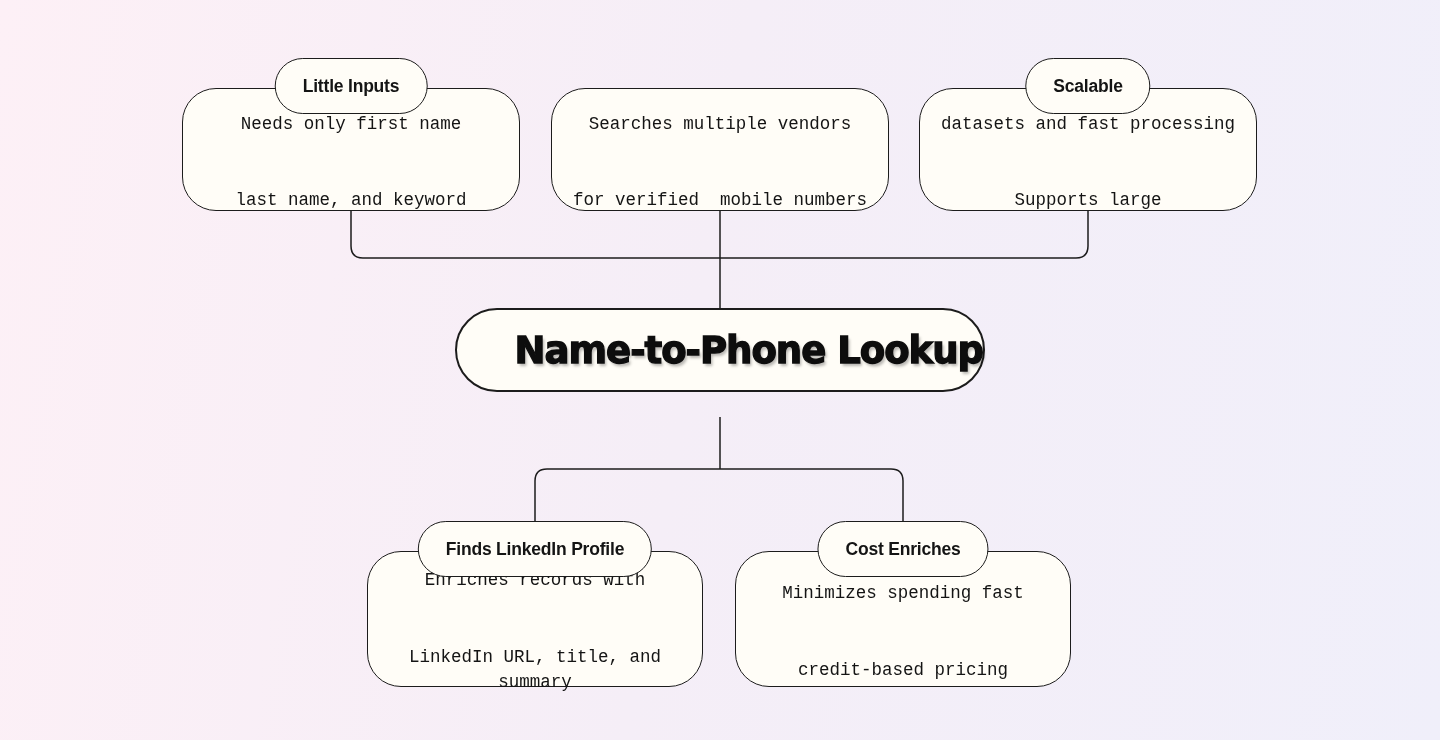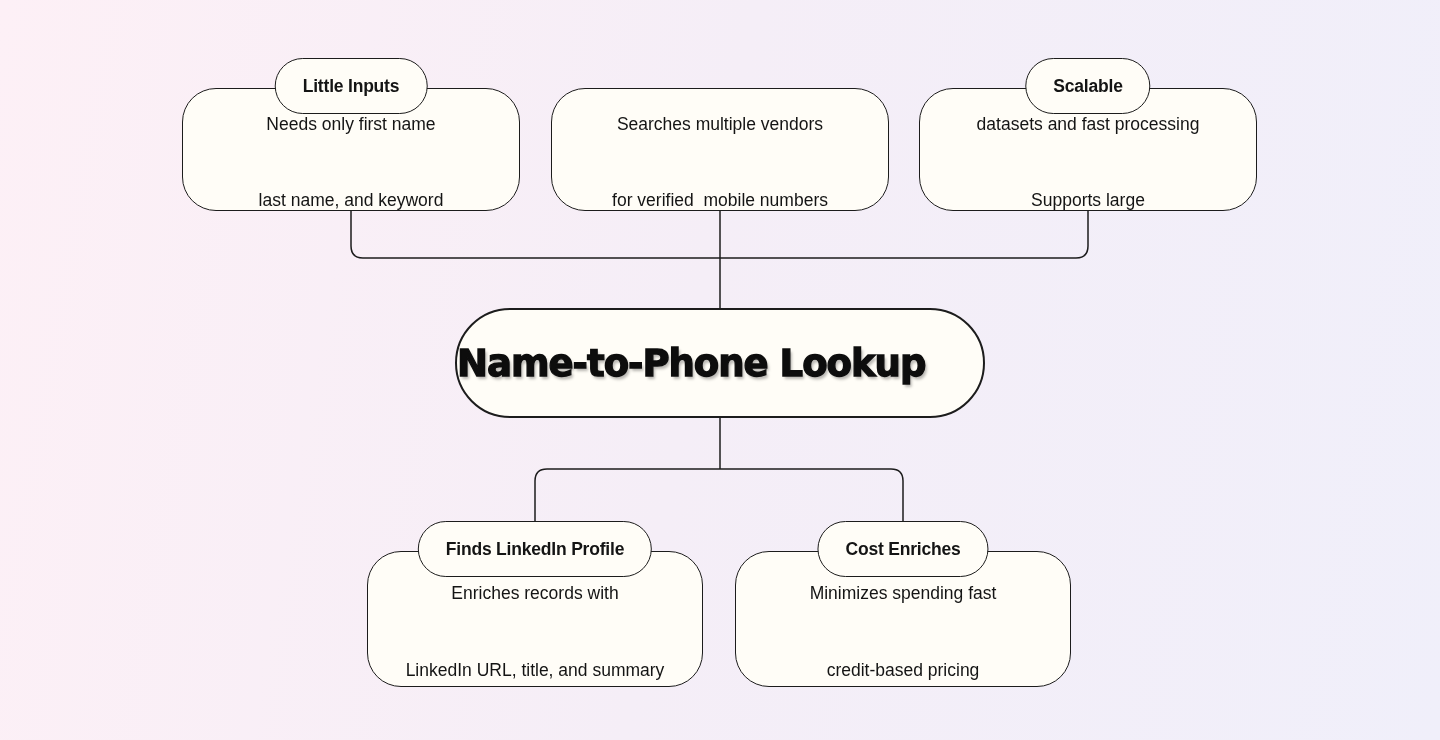--- a/index.html
+++ b/index.html
@@ -20,44 +20,45 @@
   .connectors path { stroke: var(--border, #1c1c1c); stroke-width: 1.5; fill: none; }
 
   .card { position: absolute; }
   .box {
     position: absolute; left: 0; right: 0; top: 30px; bottom: 0;
     background: var(--node-fill, #fffdf7);
     border: 1.5px solid var(--border, #1c1c1c);
     border-radius: 34px;
     display: flex; align-items: center; justify-content: center;
     padding-top: 26px;
+    font-family: Liberation Mono, monospace;
   }
   .pill {
     position: absolute; top: 0; left: 50%; transform: translateX(-50%);
     height: 56px; padding: 0 27px;
     background: var(--node-fill, #fffdf7);
     border: 1.5px solid var(--border, #1c1c1c);
     border-radius: 28px;
     display: flex; align-items: center; white-space: nowrap;
     font-weight: bold; font-size: 17.5px; letter-spacing: -0.2px;
     z-index: 2;
     justify-content: flex-end;
   }
   .desc {
     text-align: center; font-size: 17.5px; line-height: 25.5px;
     white-space: pre-wrap; color: var(--text, #141414);
   }
   .desc .line { display: block; }
 
   .center-node {
-    position: absolute; left: 455px; top: 308px; width: 530px; height: 110px;
+    position: absolute; left: 455px; top: 308px; width: 530px; height: 84px;
     background: var(--node-fill, #fffdf7);
     border: 2px solid var(--border, #1c1c1c);
     border-radius: 55px;
-    display: flex; align-items: center; justify-content: flex-start;
+    display: flex; align-items: center; justify-content: flex-end;
     z-index: 2;
   }
   .center-title {
     font-family: "DejaVu Sans", sans-serif;
     font-weight: bold; font-size: 37px; letter-spacing: -1px;
     color: #0d0d0d;
     -webkit-text-stroke: 1.3px #0d0d0d;
     text-shadow: 2px 3px 3px rgba(0,0,0,0.28);
     white-space: nowrap;
   }

